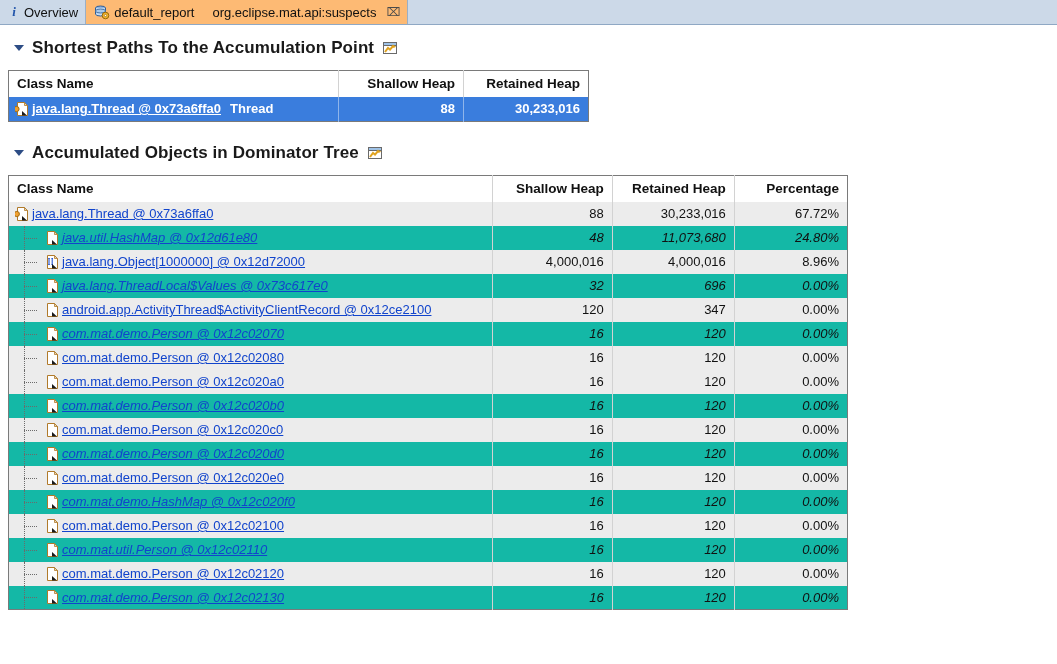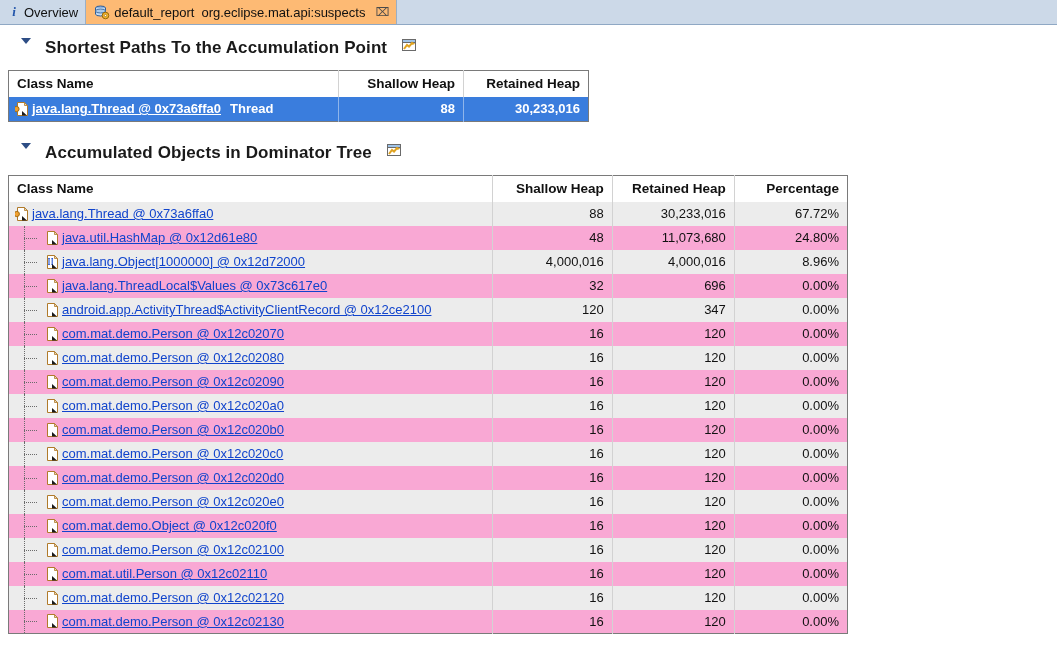--- a/index.html
+++ b/index.html
@@ -38,21 +38,21 @@
   }
   .tab.inactive {
     background: #ccd9e8;
   }
   .tab.active {
     background: #fdba74;
   }
   .tab-label { white-space: nowrap; }
   .tab-sub {
     white-space: nowrap;
-    margin-left: 3px;
+    margin-left: 14px;
   }
   .tab-close {
     font-size: 12px;
     color: #4a4a4a;
     margin-left: 6px;
     line-height: 1;
     font-family: "DejaVu Sans", sans-serif;
   }
   .tabbar-filler {
     flex: 1;
@@ -76,22 +76,23 @@
   .icon-db {
     width: 16px; height: 15px;
     display: inline-block;
     position: relative;
     flex: none;
   }
 
   
   .section-head {
     display: flex;
-    gap: 14px;
-    margin: 11px;
+    align-items: center;
+    gap: 8px;
+    margin: 4px;
     padding: 0;
   }
   .twisty {
     width: 0; height: 0;
     border-left: 5px solid transparent;
     border-right: 5px solid transparent;
     border-top: 6px solid #2d4d85;
     margin-left: 10px;
     flex: none;
   }
@@ -166,21 +167,21 @@
   }
   #paths-table tr.sel .cls-suffix {
     color: #ffffff;
     text-decoration: none;
     font-weight: bold;
   }
 
   
   #dom-table { width: 840px; margin: 12px 0 0 8px; }
   #dom-table tr.odd td { background: #ececec; }
-  #dom-table tr.even td { background: #f9a8d4; }
+  #dom-table tr.even td { background: #14b8a6; font-style: italic; }
 
   
   .ncell {
     display: flex;
     align-items: center;
     height: 20px;
     box-sizing: border-box;
   }
   .cls-link {
     color: #1144cc;
@@ -444,37 +445,20 @@
                 <path d="M9.5 1.5 v3 h3 z" fill="#e8d9bc" stroke="#b07a2a" stroke-width=".8"></path>
                 <path d="M7 10 l5 4.5 h-5 z" fill="#1a1a1a"></path>
               </svg></span>
             <span class="cls-link">com.mat.demo.Person @ 0x12c02080</span>
           </div>
         </td>
         <td>16</td>
         <td>120</td>
         <td>0.00%</td>
       </tr>
-      <tr class="even">
-        <td class="namecell">
-          <div class="ncell">
-            <span class="indent-root"></span>
-            <span class="indent-child"></span>
-            <span class="icon-obj"><svg width="15" height="16" viewBox="0 0 15 16">
-                <path d="M2.5 1.5 h7 l3 3 v10 h-10 z" fill="#ffffff" stroke="#b07a2a" stroke-width="1"></path>
-                <path d="M9.5 1.5 v3 h3 z" fill="#e8d9bc" stroke="#b07a2a" stroke-width=".8"></path>
-                <path d="M7 10 l5 4.5 h-5 z" fill="#1a1a1a"></path>
-              </svg></span>
-            <span class="cls-link">com.mat.demo.Person @ 0x12c02090</span>
-          </div>
-        </td>
-        <td>16</td>
-        <td>120</td>
-        <td>0.00%</td>
-      </tr>
       <tr class="odd">
         <td class="namecell">
           <div class="ncell">
             <span class="indent-root"></span>
             <span class="indent-child"></span>
             <span class="icon-obj"><svg width="15" height="16" viewBox="0 0 15 16">
                 <path d="M2.5 1.5 h7 l3 3 v10 h-10 z" fill="#ffffff" stroke="#b07a2a" stroke-width="1"></path>
                 <path d="M9.5 1.5 v3 h3 z" fill="#e8d9bc" stroke="#b07a2a" stroke-width=".8"></path>
                 <path d="M7 10 l5 4.5 h-5 z" fill="#1a1a1a"></path>
               </svg></span>
@@ -556,21 +540,21 @@
       <tr class="even">
         <td class="namecell">
           <div class="ncell">
             <span class="indent-root"></span>
             <span class="indent-child"></span>
             <span class="icon-obj"><svg width="15" height="16" viewBox="0 0 15 16">
                 <path d="M2.5 1.5 h7 l3 3 v10 h-10 z" fill="#ffffff" stroke="#b07a2a" stroke-width="1"></path>
                 <path d="M9.5 1.5 v3 h3 z" fill="#e8d9bc" stroke="#b07a2a" stroke-width=".8"></path>
                 <path d="M7 10 l5 4.5 h-5 z" fill="#1a1a1a"></path>
               </svg></span>
-            <span class="cls-link">com.mat.demo.Object @ 0x12c020f0</span>
+            <span class="cls-link">com.mat.demo.HashMap @ 0x12c020f0</span>
           </div>
         </td>
         <td>16</td>
         <td>120</td>
         <td>0.00%</td>
       </tr>
       <tr class="odd">
         <td class="namecell">
           <div class="ncell">
             <span class="indent-root"></span>

